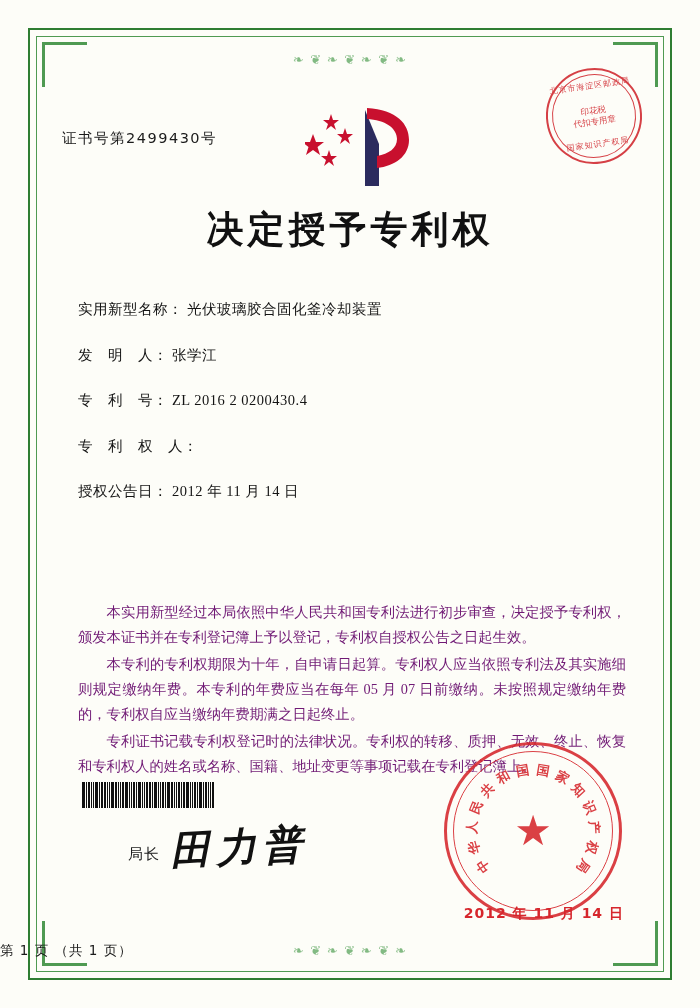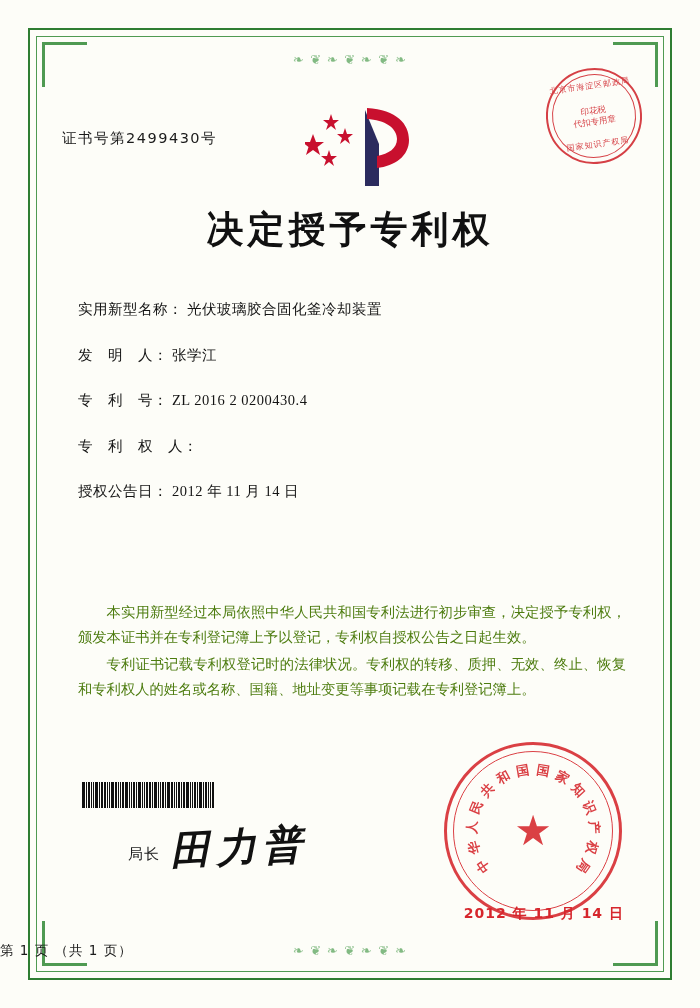--- a/index.html
+++ b/index.html
@@ -151,21 +151,21 @@
   }
 
   
   .body-text {
     position: absolute;
     left: 78px;
     top: 600px;
     width: 548px;
     font-size: 14.3px;
     line-height: 25px;
-    color: #4d7c0f;
+    color: #701a75;
     text-align: justify;
     font-family: Liberation Serif, serif;
   }
   .body-text p {
     margin: 0 0 2px 0;
     text-indent: 2em;
   }
 
   
   .barcode {
@@ -322,20 +322,21 @@
       <span class="field-label">专　利　权　人：</span>
     </div>
     <div class="field-row">
       <span class="field-label">授权公告日：</span>
       <span class="field-value">2012 年 11 月 14 日</span>
     </div>
   </div>
 
   <div class="body-text">
     <p>本实用新型经过本局依照中华人民共和国专利法进行初步审查，决定授予专利权，颁发本证书并在专利登记簿上予以登记，专利权自授权公告之日起生效。</p>
+    <p>本专利的专利权期限为十年，自申请日起算。专利权人应当依照专利法及其实施细则规定缴纳年费。本专利的年费应当在每年 05 月 07 日前缴纳。未按照规定缴纳年费的，专利权自应当缴纳年费期满之日起终止。</p>
     <p>专利证书记载专利权登记时的法律状况。专利权的转移、质押、无效、终止、恢复和专利权人的姓名或名称、国籍、地址变更等事项记载在专利登记簿上。</p>
   </div>
 
   <div class="barcode" id="barcode">
       <i style="width: 3px;"></i>
       <i style="width: 1px;"></i>
       <i style="width: 2px;"></i>
       <i style="width: 1px;"></i>
       <i style="width: 1px;"></i>
       <i style="width: 3px;"></i>

